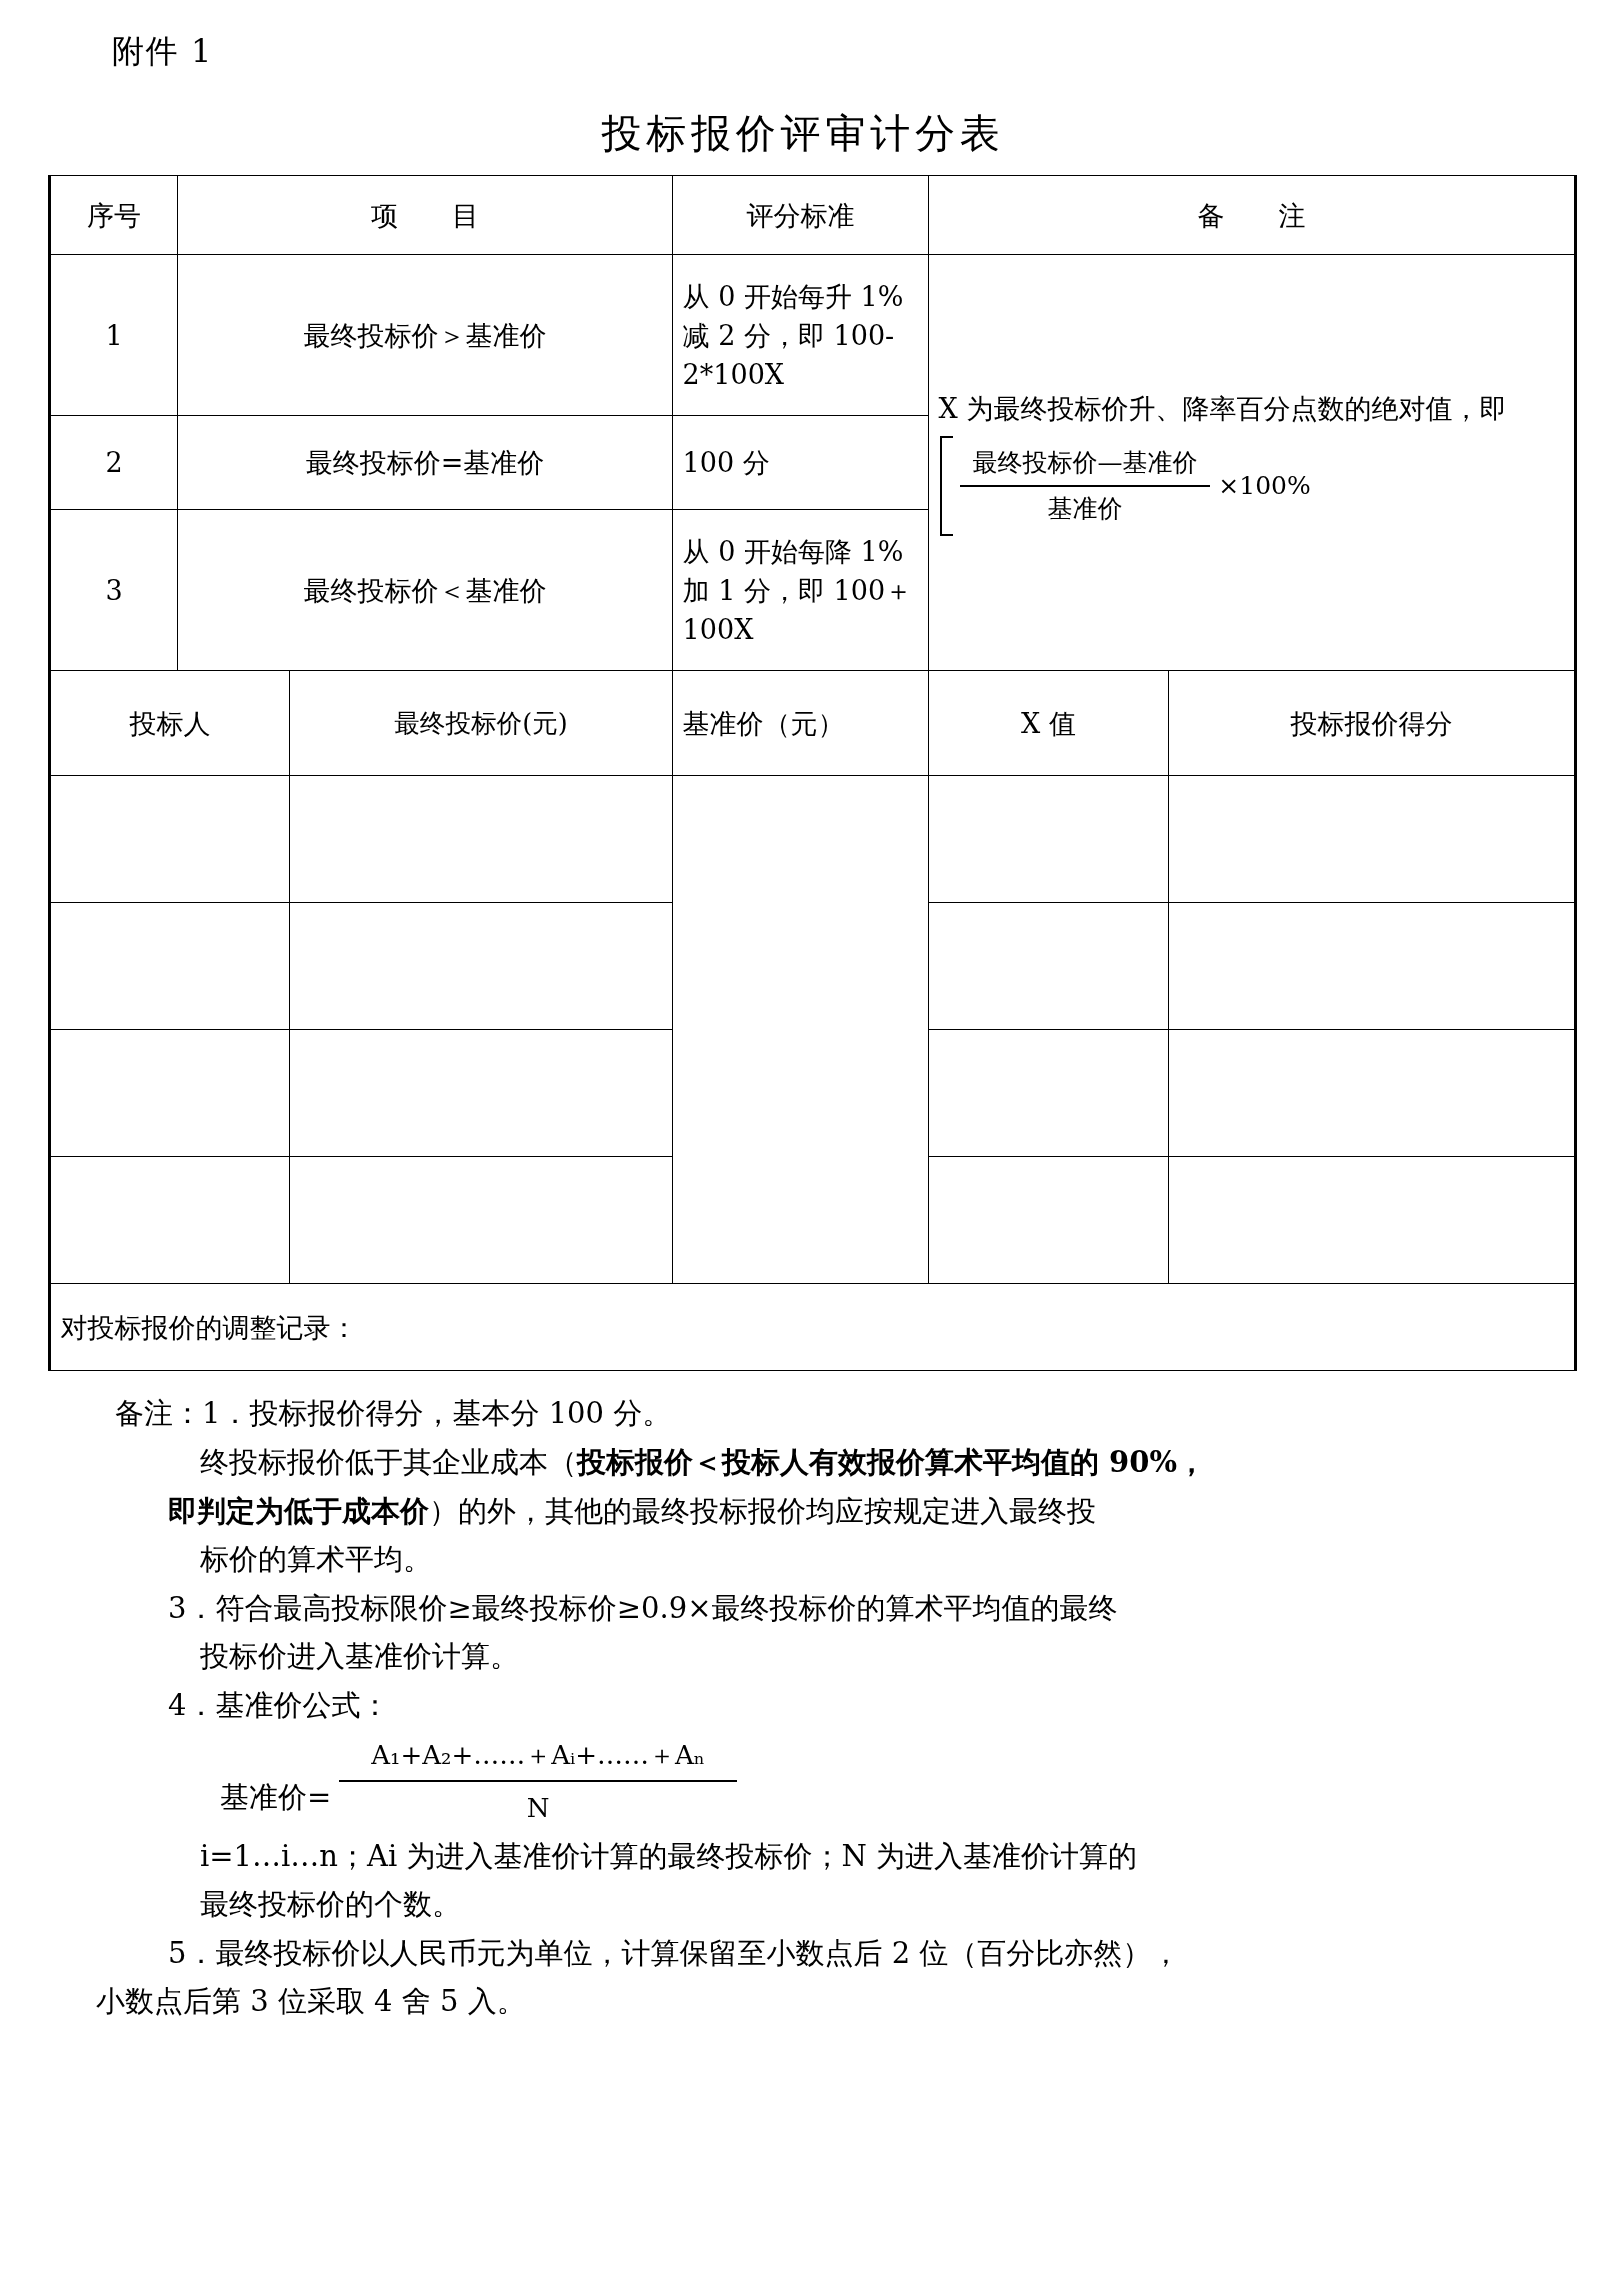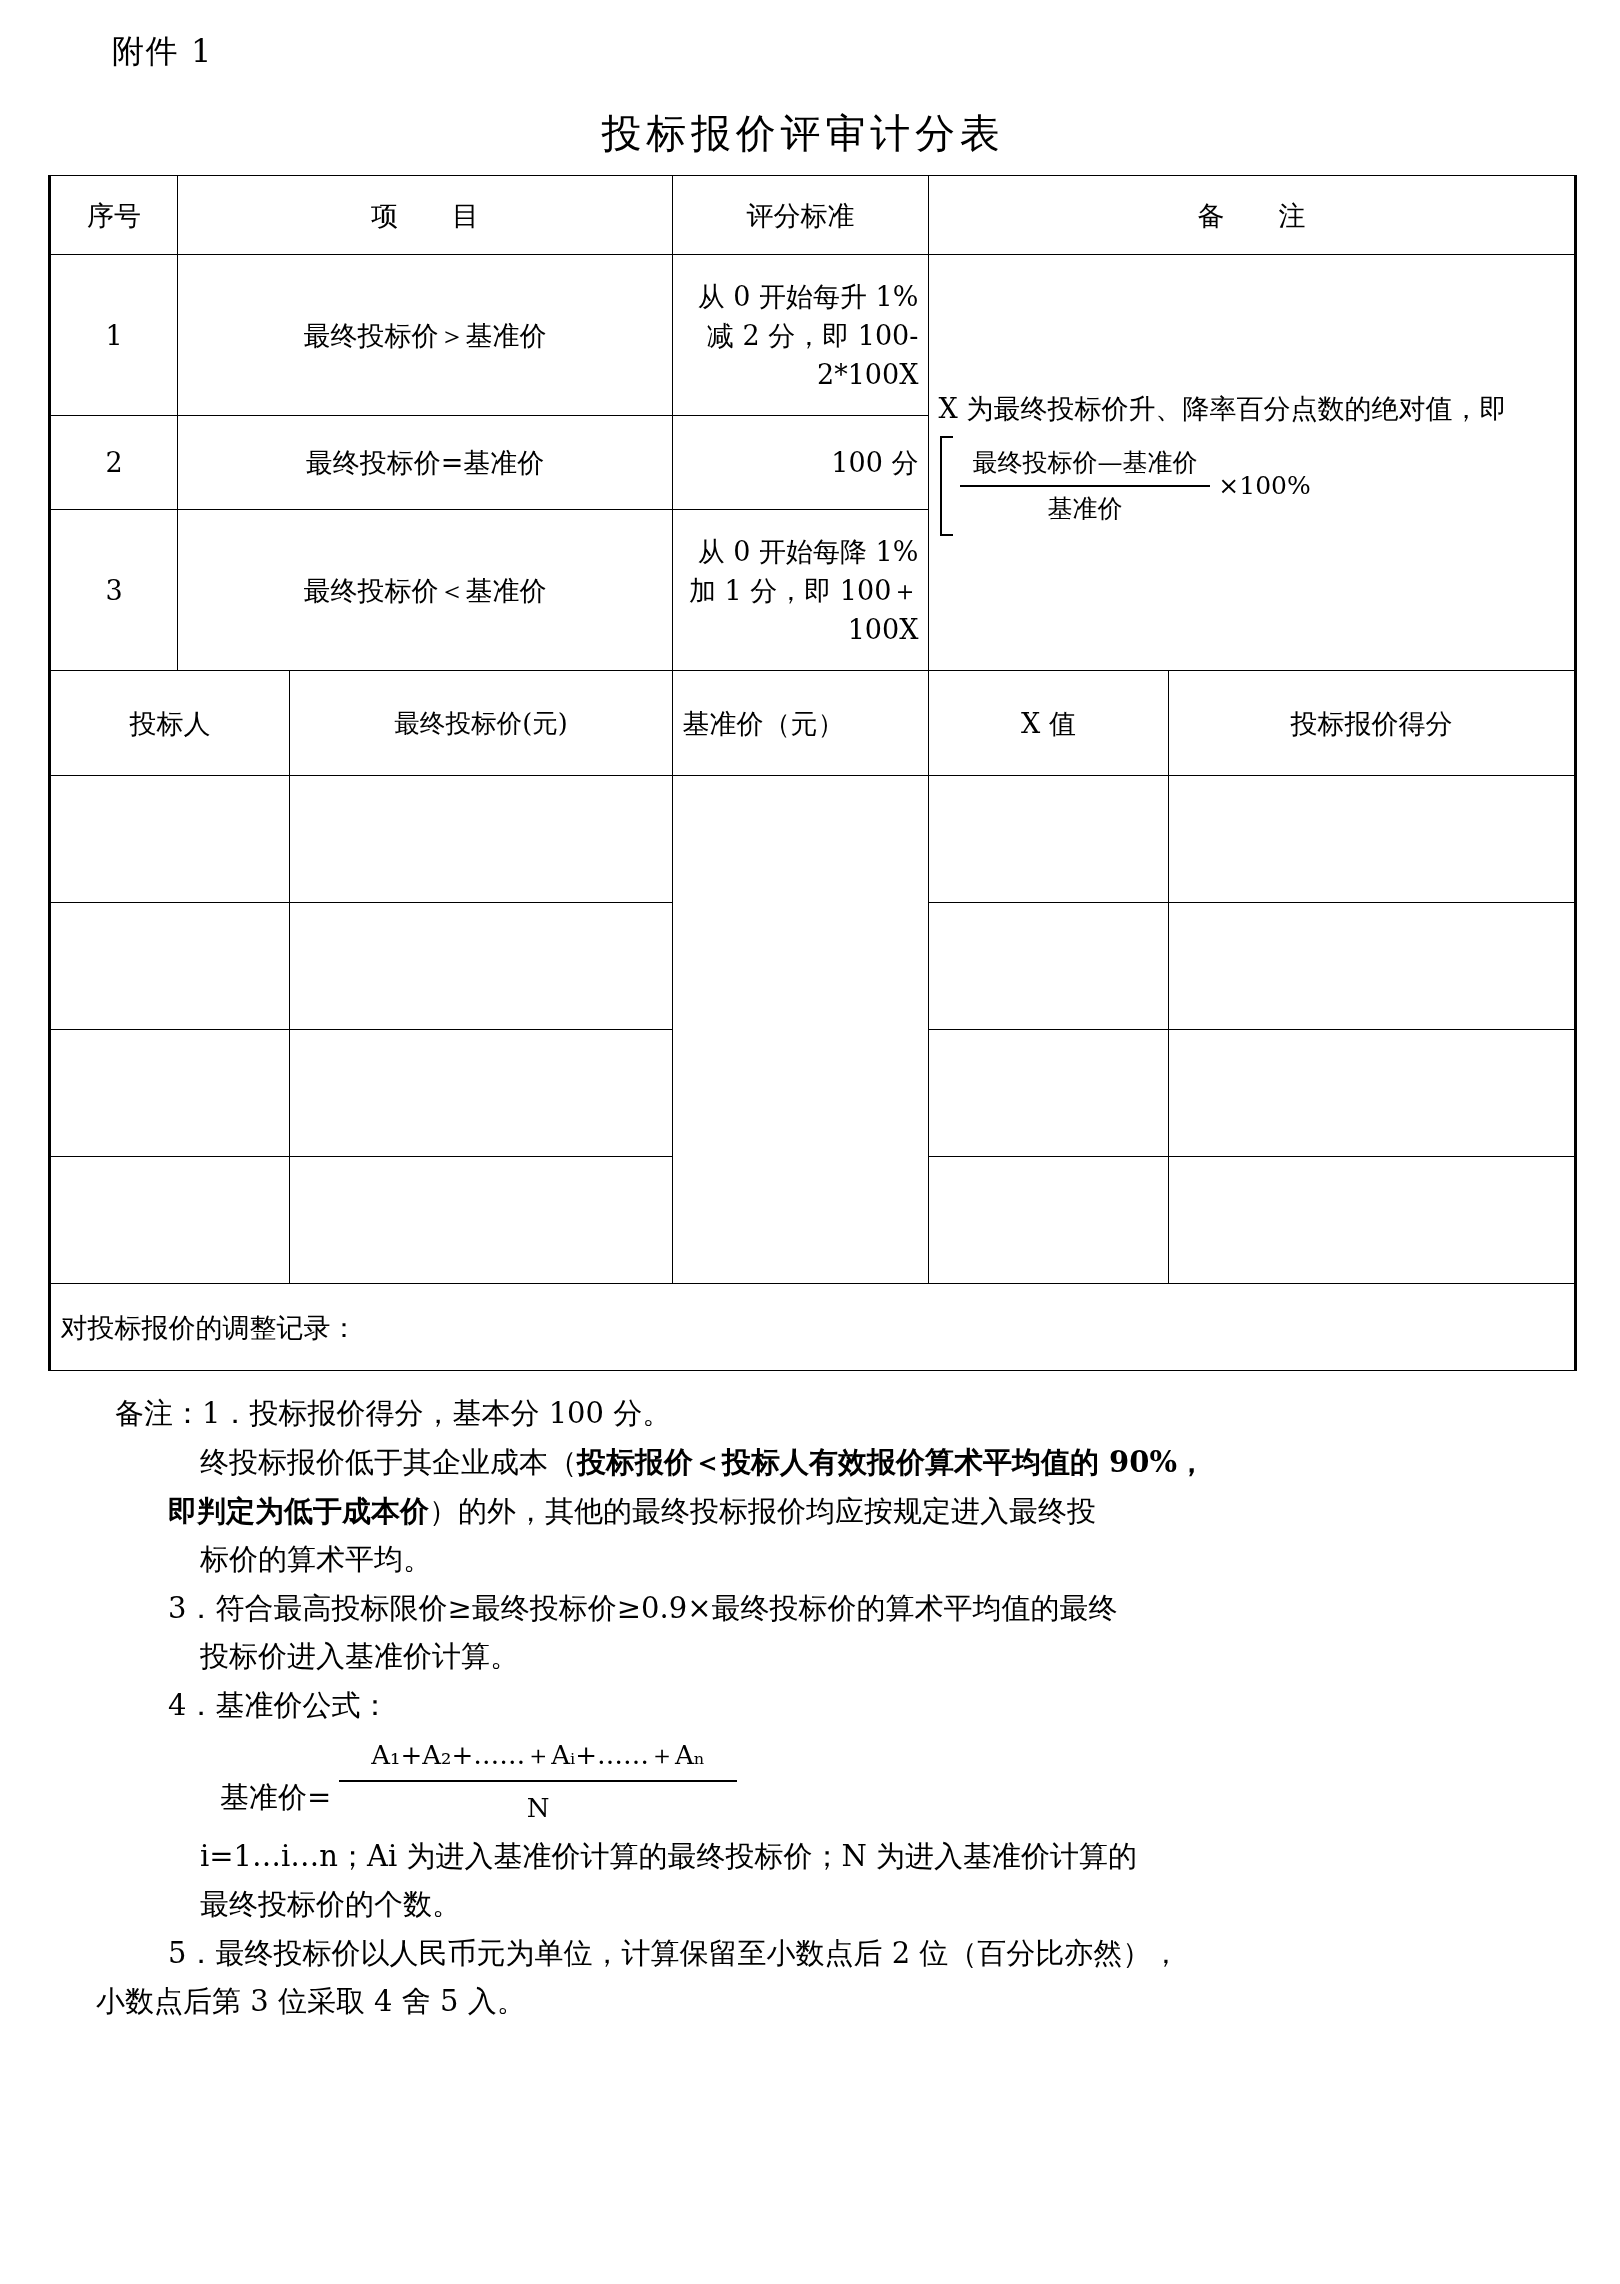--- a/index.html
+++ b/index.html
@@ -48,21 +48,20 @@
     line-height: 1.45;
   }
   table.main .outer-l { border-left: 3.2px solid #000; }
   table.main .outer-r { border-right: 3.2px solid #000; }
   .ctr { text-align: center; }
   .lft { text-align: left; }
   .head-row td { height: 62px; }
   .rule-cell {
     font-size: 26px;
     line-height: 1.5;
-    text-align: right;
   }
   .note-cell {
     font-size: 25px;
     line-height: 1.55;
     vertical-align: top;
     padding-top: 11.2px;
   }
   .frac-wrap {
     display: flex;
     align-items: center;

